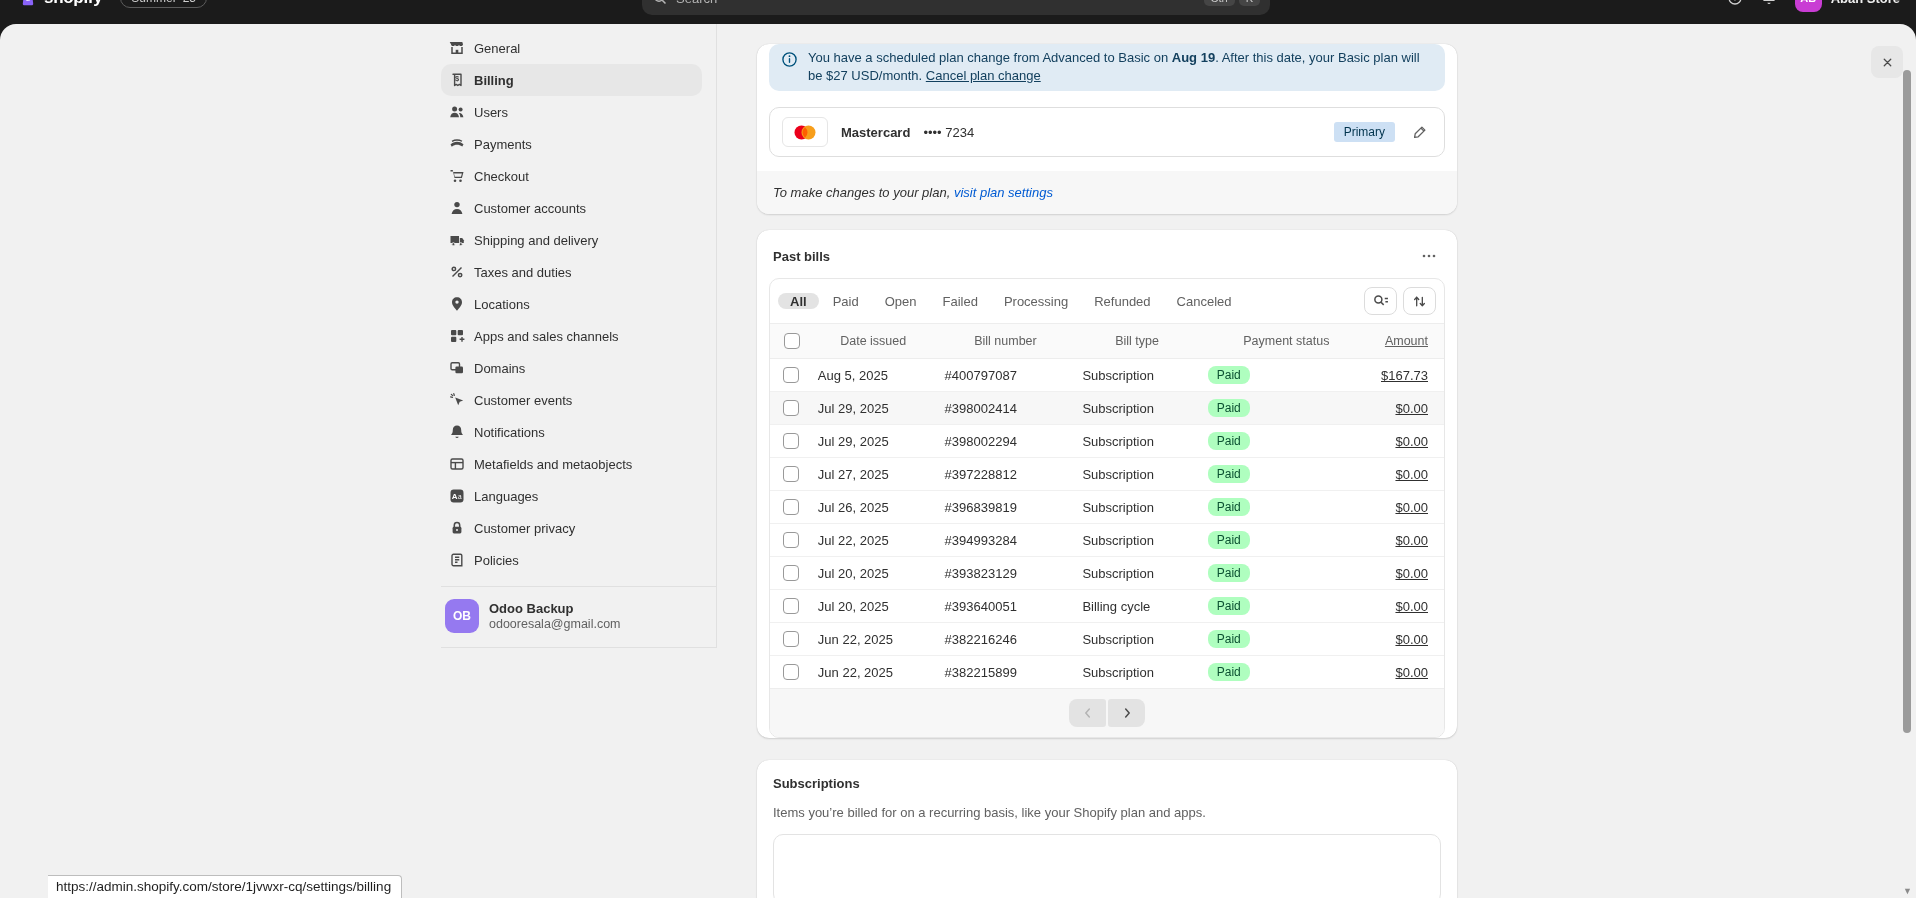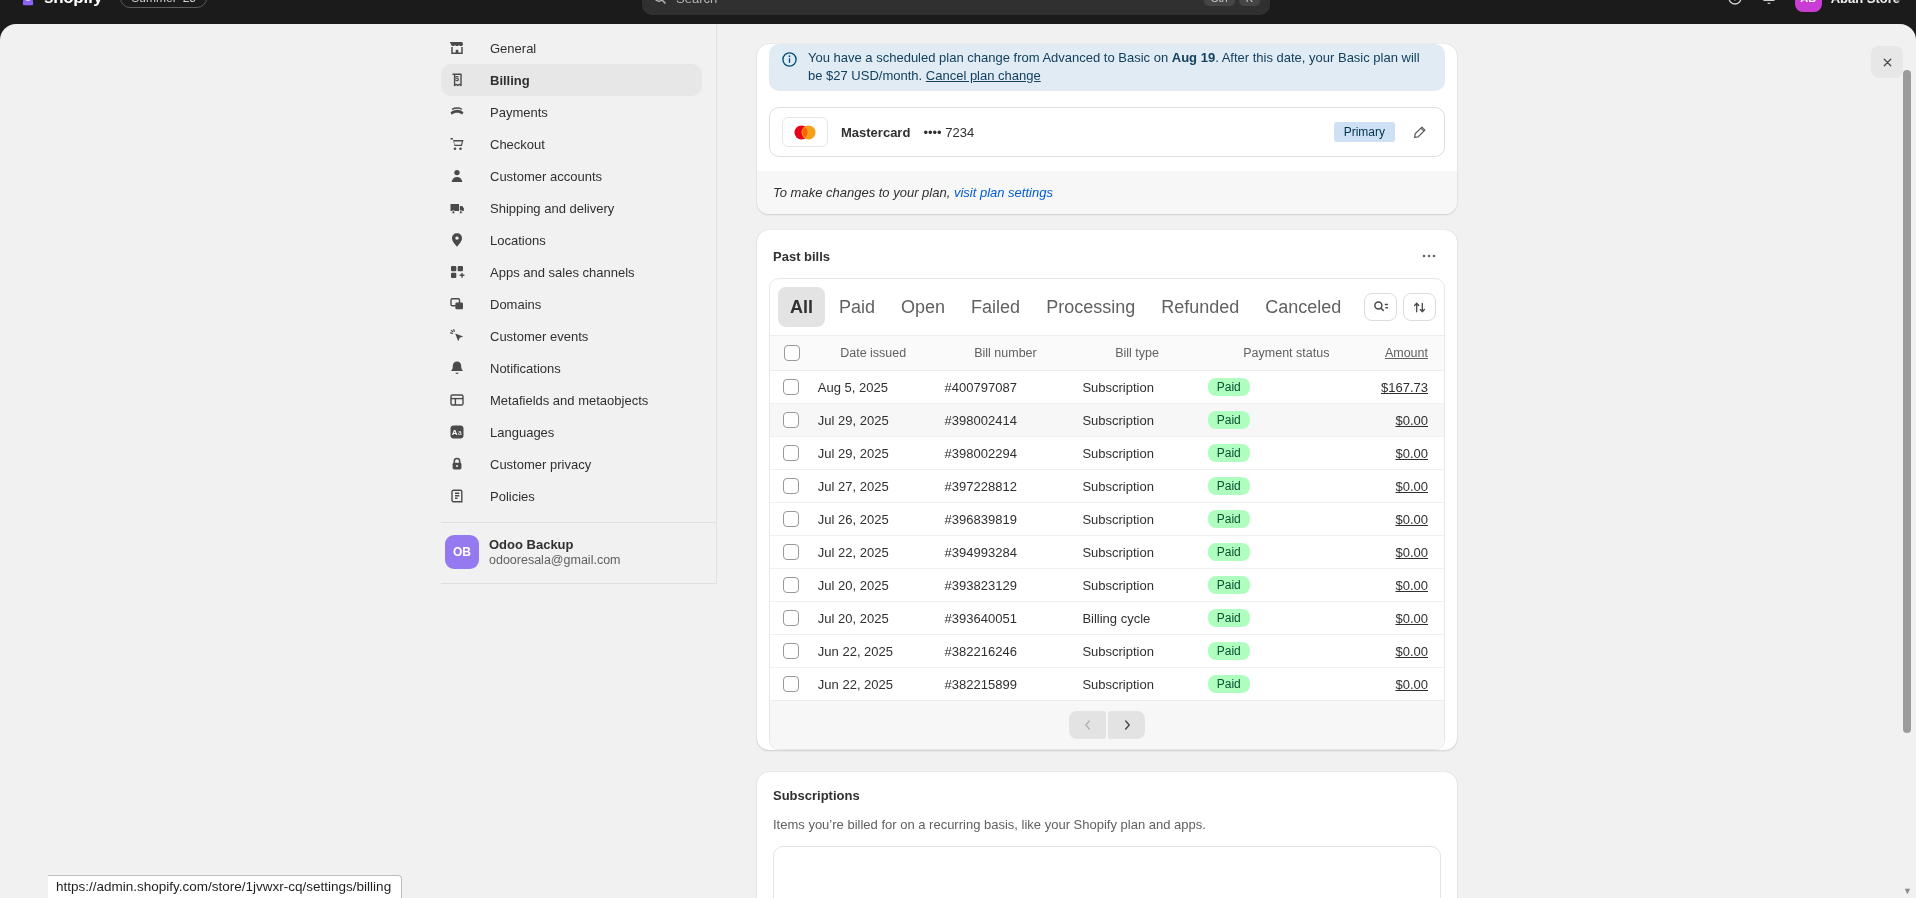--- a/index.html
+++ b/index.html
@@ -22,21 +22,21 @@
   .store-name { color:#eee; font-size:13px; font-weight:600; }
 
   
   .modal { position:absolute; top:24px; left:0; right:0; bottom:0; background:#f1f1f1; border-radius:16px 16px 0 0; overflow:hidden; }
   .close-btn { position:absolute; top:22px; right:13px; width:32px; height:32px; border:none; background:#e7e7e7; border-radius:8px; display:flex; align-items:center; justify-content:center; cursor:pointer; }
 
   .content { display:flex; margin-left:441px; width:1016px; align-items:flex-start; }
 
   
   .sidebar { width:276px; border-right:1px solid #e0e0e0; border-bottom:1px solid #e0e0e0; padding-top:8px; background:#f1f1f1; }
-  .nav-item { height:32px; display:flex; align-items:center; gap:25px; padding:0 8px; margin-right:14px; border-radius:10px; font-size:13px; color:#303030; cursor:pointer; }
+  .nav-item { height:32px; display:flex; align-items:center; gap:9px; padding:0 8px; margin-right:14px; border-radius:10px; font-size:13px; color:#303030; cursor:pointer; }
   .nav-item.active { background:#e7e7e7; font-weight:700; }
   .ic { width:16px; height:16px; flex:none; display:block; }
   .account { margin-top:10px; border-top:1px solid #e0e0e0; padding:12px 8px 14px 4px; display:flex; gap:10px; align-items:center; cursor:pointer; }
   .acct-avatar { width:34px; height:34px; border-radius:9px; background:#9579f0; color:#fff; font-size:12px; font-weight:700; display:flex; align-items:center; justify-content:center; flex:none; }
   .acct-name { font-size:13px; font-weight:700; color:#303030; }
   .acct-email { font-size:12.5px; color:#616161; margin-top:1px; }
 
   
   .main { width:700px; margin-left:40px; padding-top:8px; }
   .card { background:#fff; border-radius:12px; box-shadow:0 1px 2px rgba(0,0,0,.12), 0 0 1px rgba(0,0,0,.2); }
@@ -54,21 +54,21 @@
   .card-footer { background:#f7f7f7; border-radius:0 0 12px 12px; padding:14px 16px; font-size:13px; color:#303030;font-style:italic; }
   .card-footer a { color:#005bd3; text-decoration:none; cursor:pointer; }
 
   .card2 { margin-top:16px; }
   .card-head { display:flex; justify-content:space-between; align-items:center; padding:14px 16px 10px; }
   .card-title { font-size:13px; font-weight:700; color:#303030; }
 
   .index { margin:0 12px 12px; border:1px solid #e7e7e7; border-radius:10px; overflow:hidden; background:#fff; }
   .toolbar { display:flex; align-items:center; padding:8px; }
   .tabs { display:flex; gap:2px; }
-  .tab { height:40px; padding:0 12px; border:none; background:none; border-radius:8px; font-size:18px; color:#616161; display:flex; align-items:center; cursor:pointer; font-family:inherit; }
+  .tab { height:16px; padding:0 12px; border:none; background:none; border-radius:8px; font-size:13px; color:#616161; display:flex; align-items:center; cursor:pointer; font-family:inherit; }
   .tab.active { background:#e3e3e3; color:#303030; font-weight:700; }
   .toolbar-actions { margin-left:auto; display:flex; gap:6px; }
   .tool-btn { width:33px; height:28px; border:1px solid #dcdcdc; background:#fff; border-radius:8px; display:flex; align-items:center; justify-content:center; cursor:pointer; }
 
   table { width:100%; border-collapse:collapse; font-size:13px; }
   thead th { background:#fafafa; border-top:1px solid #ededed; border-bottom:1px solid #ededed; font-weight:400; color:#616161; font-size:12.5px; text-align:center; padding:9px 8px; }
   th.col-cb, td.col-cb { width:40px; padding-left:13px; }
   th.col-date { width:130px; } th.col-bill { width:140px; } th.col-type { width:127px; } th.col-status { width:178px; }
   th.col-amount, td.col-amount { text-align:right; padding-right:16px;text-decoration:underline; }
   tbody td { padding:7px 8px; color:#303030; }
@@ -154,20 +154,29 @@
         <span>General</span>
       </div>
       <div class="nav-item active">
         <svg class="ic" viewBox="0 0 16 16">
             <path d="M4 2.2h8v11.3l-1.6-1.1-1.6 1.1L7.2 12.4l-1.6 1.1V2.2z" fill="none" stroke="#4a4a4a" stroke-width="1.4" stroke-linejoin="round"></path>
             <text x="8" y="9.4" font-size="7.5" text-anchor="middle" fill="#4a4a4a" font-weight="bold">$</text>
           </svg>
         <span>Billing</span>
       </div>
       <div class="nav-item">
+        <svg class="ic" viewBox="0 0 16 16" fill="#4a4a4a">
+            <circle cx="5.6" cy="5" r="2.5"></circle>
+            <path d="M1.2 13.2c.4-2.9 2.2-4.4 4.4-4.4s4 1.5 4.4 4.4z"></path>
+            <circle cx="11.6" cy="5.6" r="2"></circle>
+            <path d="M10.6 8.9c1.9.2 3.4 1.5 3.8 4.3h-3.1c-.1-1.8-.6-3.3-1.5-4.2z"></path>
+          </svg>
+        <span>Users</span>
+      </div>
+      <div class="nav-item">
         <svg class="ic" viewBox="0 0 16 16">
             <path d="M1.5 8.4c2-1.8 4-2.7 6.5-2.7 2.4 0 4.5.8 6.5 2.5l-1.2 2.4c-1.8-1.2-3.4-1.8-5.3-1.8-1.8 0-3.4.6-5.2 1.9z" fill="#4a4a4a"></path>
             <path d="M3 5.4c1.5-.9 3.1-1.4 5-1.4s3.6.5 5 1.3" fill="none" stroke="#4a4a4a" stroke-width="1.3"></path>
           </svg>
         <span>Payments</span>
       </div>
       <div class="nav-item">
         <svg class="ic" viewBox="0 0 16 16" fill="#4a4a4a">
             <path fill-rule="evenodd" d="M1.5 2h2.2l.5 2h10.3l-1.6 6H5.5L4 3.5H1.5zM5.8 8.8h6.2l.9-3.4H5z"></path>
             <circle cx="6" cy="12.8" r="1.3"></circle>
@@ -183,20 +192,28 @@
         <span>Customer accounts</span>
       </div>
       <div class="nav-item">
         <svg class="ic" viewBox="0 0 16 16" fill="#4a4a4a">
             <path d="M1.5 4h8.5v7H1.5z"></path>
             <path d="M10.8 6h2.4l1.6 2.2V11h-4z"></path>
             <circle cx="4.4" cy="12.2" r="1.5" stroke="#f1f1f1" stroke-width="0.9"></circle>
             <circle cx="11.8" cy="12.2" r="1.5" stroke="#f1f1f1" stroke-width="0.9"></circle>
           </svg>
         <span>Shipping and delivery</span>
+      </div>
+      <div class="nav-item">
+        <svg class="ic" viewBox="0 0 16 16" stroke="#4a4a4a" fill="none" stroke-width="1.5">
+            <path d="M12.5 3.5l-9 9"></path>
+            <circle cx="4.9" cy="4.9" r="1.7"></circle>
+            <circle cx="11.1" cy="11.1" r="1.7"></circle>
+          </svg>
+        <span>Taxes and duties</span>
       </div>
       <div class="nav-item">
         <svg class="ic" viewBox="0 0 16 16">
             <path d="M8 1.3c2.9 0 5 2.1 5 4.9 0 3.3-3.4 6.3-5 8.5-1.6-2.2-5-5.2-5-8.5 0-2.8 2.1-4.9 5-4.9z" fill="#4a4a4a"></path>
             <circle cx="8" cy="6.1" r="1.7" fill="#f1f1f1"></circle>
           </svg>
         <span>Locations</span>
       </div>
       <div class="nav-item">
         <svg class="ic" viewBox="0 0 16 16" fill="#4a4a4a">

